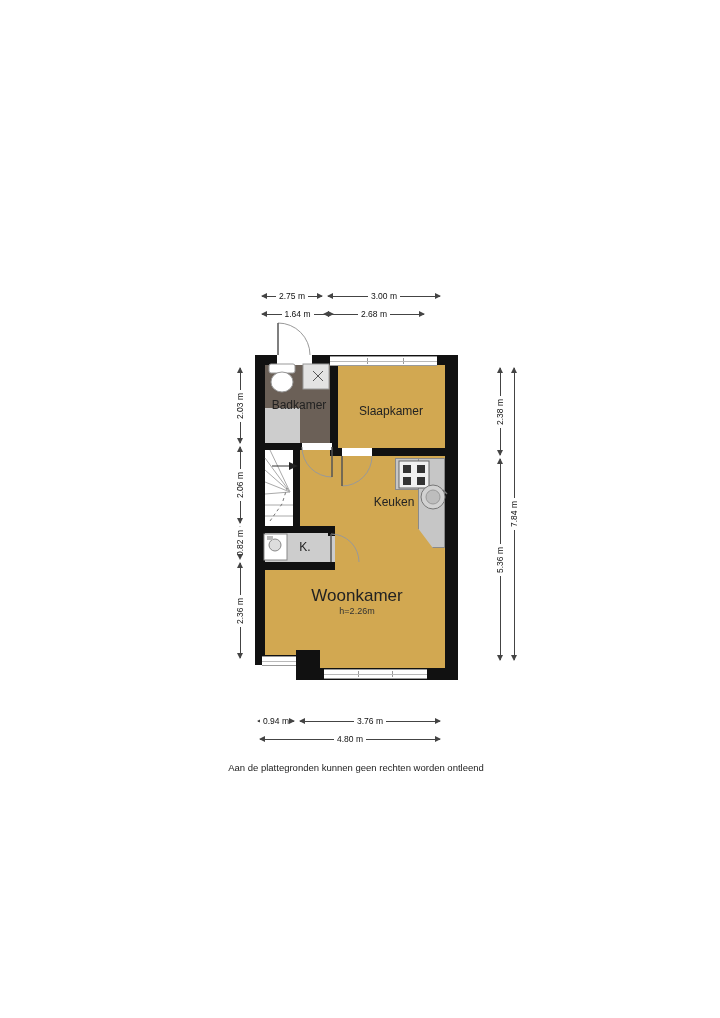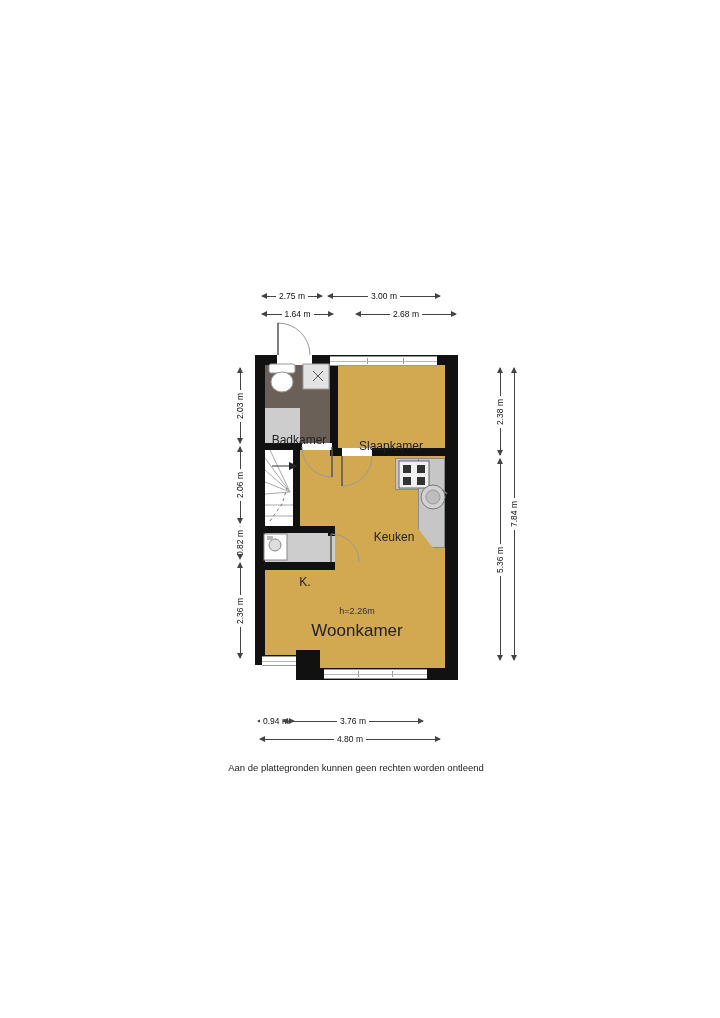--- a/index.html
+++ b/index.html
@@ -11,21 +11,21 @@
   
   .floor{position:absolute;}
   .wall{position:absolute;background:var(--wall,#111);}
   .window{position:absolute;background:#fff;border-top:1px solid #9a9a9a;border-bottom:1px solid #9a9a9a;}
   .window::after{content:"";position:absolute;left:0;right:0;top:50%;height:1px;background:#b9b9b9;}
   .wtick{position:absolute;top:1px;bottom:1px;width:1px;background:#9a9a9a;}
   .gap{position:absolute;background:#fff;}
   .counter{position:absolute;background:var(--counter,#c6c6c6);border:1px solid #8a8a8a;box-sizing:border-box;}
   
   .room-label{position:absolute;transform:translate(-50%,-50%);color:var(--label-text,#222);
-              font-size:12px;white-space:nowrap;margin-top:35px;}
+              font-size:12px;white-space:nowrap;}
   .room-label.big{font-size:17px;}
   .sub-label{position:absolute;transform:translate(-50%,-50%);color:#333;font-size:9px;white-space:nowrap;}
   
   .hdim{position:absolute;height:1px;background:var(--dim-line,#444);}
   .hdim::before{content:"";position:absolute;left:-1px;top:-3px;width:0;height:0;
     border-top:3px solid transparent;border-bottom:3px solid transparent;border-right:6px solid var(--dim-line,#444);}
   .hdim::after{content:"";position:absolute;right:-1px;top:-3px;width:0;height:0;
     border-top:3px solid transparent;border-bottom:3px solid transparent;border-left:6px solid var(--dim-line,#444);}
   .vdim{position:absolute;width:1px;background:var(--dim-line,#444);}
   .vdim::before{content:"";position:absolute;top:-1px;left:-3px;width:0;height:0;
@@ -163,28 +163,28 @@
 
   <div class="hdim" style="left:262px;top:296px;width:60px;">
     <span class="dlabel">2.75 m</span>
     </div>
   <div class="hdim" style="left:328px;top:296px;width:112px;">
     <span class="dlabel">3.00 m</span>
     </div>
   <div class="hdim" style="left:262px;top:314px;width:71px;">
     <span class="dlabel">1.64 m</span>
     </div>
-  <div class="hdim" style="left:356px;top:314px;width:100px;">
+  <div class="hdim" style="left:324px;top:314px;width:100px;">
     <span class="dlabel">2.68 m</span>
     </div>
 
   <div class="hdim" style="left:258px;top:721px;width:36px;">
     <span class="dlabel">0.94 m</span>
     </div>
-  <div class="hdim" style="left:283px;top:721px;width:140px;">
+  <div class="hdim" style="left:300px;top:721px;width:140px;">
     <span class="dlabel">3.76 m</span>
     </div>
   <div class="hdim" style="left:260px;top:739px;width:180px;">
     <span class="dlabel">4.80 m</span>
     </div>
 
   <div class="vdim" style="left:240px;top:368px;height:75px;">
     <span class="dlabel">2.03 m</span>
     </div>
   <div class="vdim" style="left:240px;top:447px;height:76px;">

